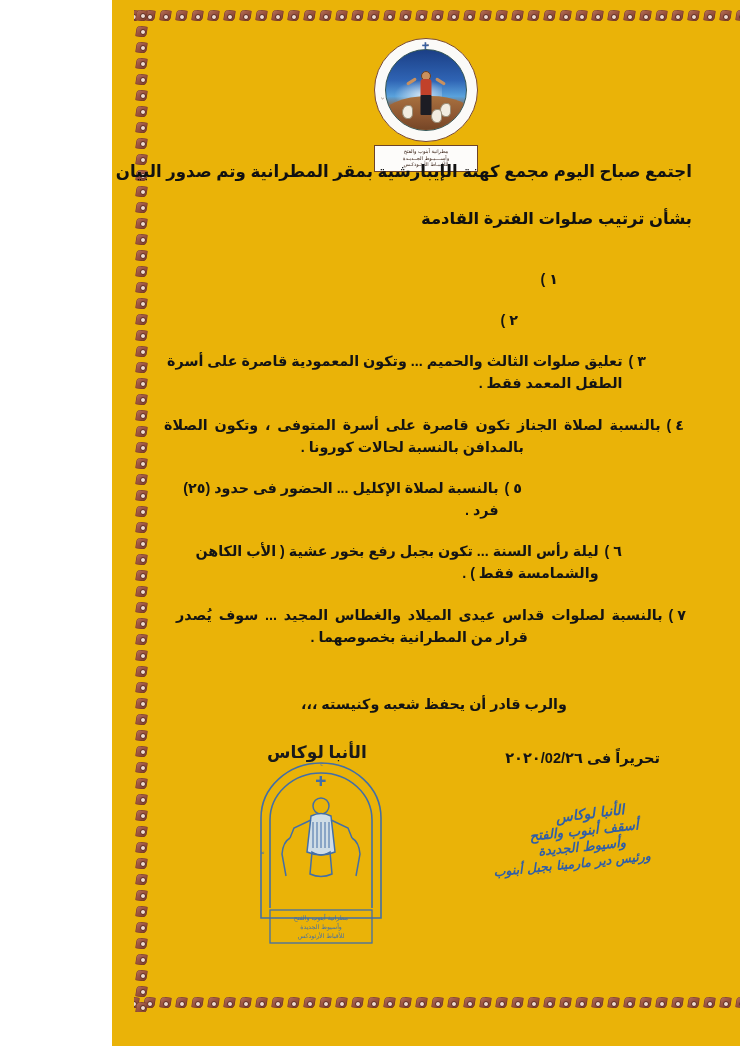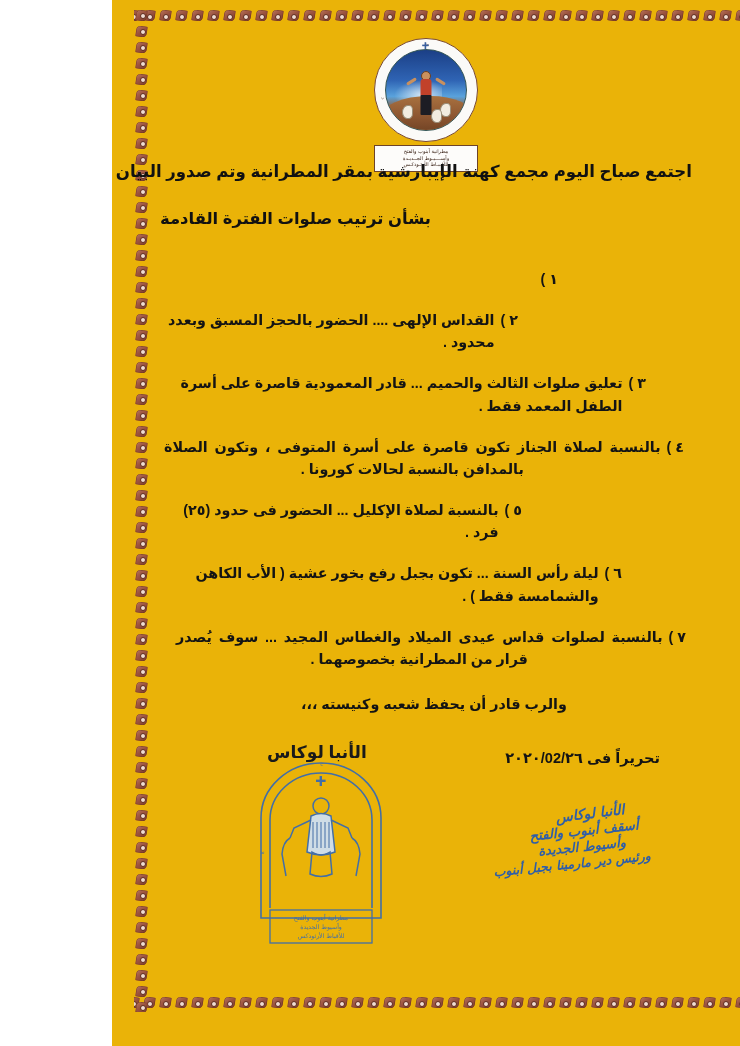--- a/index.html
+++ b/index.html
@@ -191,21 +191,21 @@
     font-weight: bold;
     color: #111111;
     letter-spacing: -0.2px;
     white-space: nowrap;
   }
   .heading-2 {
     position: absolute;
     left: 48px;
     right: 48px;
     top: 209px;
-    text-align: left;
+    text-align: right;
     font-size: 16.4px;
     font-weight: bold;
     color: #111111;
   }
 
   
   .clauses {
     position: absolute;
     left: 52px;
     right: 46px;
@@ -574,25 +574,24 @@
 
   <div class="heading-1">اجتمع صباح اليوم مجمع كهنة الإيبارشية بمقر المطرانية وتم صدور البيان التالى :-</div>
   <div class="heading-2">بشأن ترتيب صلوات الفترة القادمة</div>
 
   <div class="clauses">
     <div class="clause c1">
       <span class="clause-num">١ )</span>
     </div>
     <div class="clause c2">
       <span class="clause-num">٢ )</span>
-      <span class="clause-text">القداس الإلهى .... الحضور بالحجز المسبق وبعدد محدود .</span>
     </div>
     <div class="clause c3">
       <span class="clause-num">٣ )</span>
-      <span class="clause-text">تعليق صلوات الثالث والحميم ... قادر المعمودية قاصرة على أسرة الطفل المعمد فقط .</span>
+      <span class="clause-text">تعليق صلوات الثالث والحميم ... وتكون المعمودية قاصرة على أسرة الطفل المعمد فقط .</span>
     </div>
     <div class="clause c4">
       <span class="clause-num">٤ )</span>
       <span class="clause-text">بالنسبة لصلاة الجناز تكون قاصرة على أسرة المتوفى ، وتكون الصلاة بالمدافن بالنسبة لحالات كورونا .</span>
     </div>
     <div class="clause c5">
       <span class="clause-num">٥ )</span>
       <span class="clause-text">بالنسبة لصلاة الإكليل ... الحضور فى حدود (٢٥) فرد .</span>
     </div>
     <div class="clause c6">

